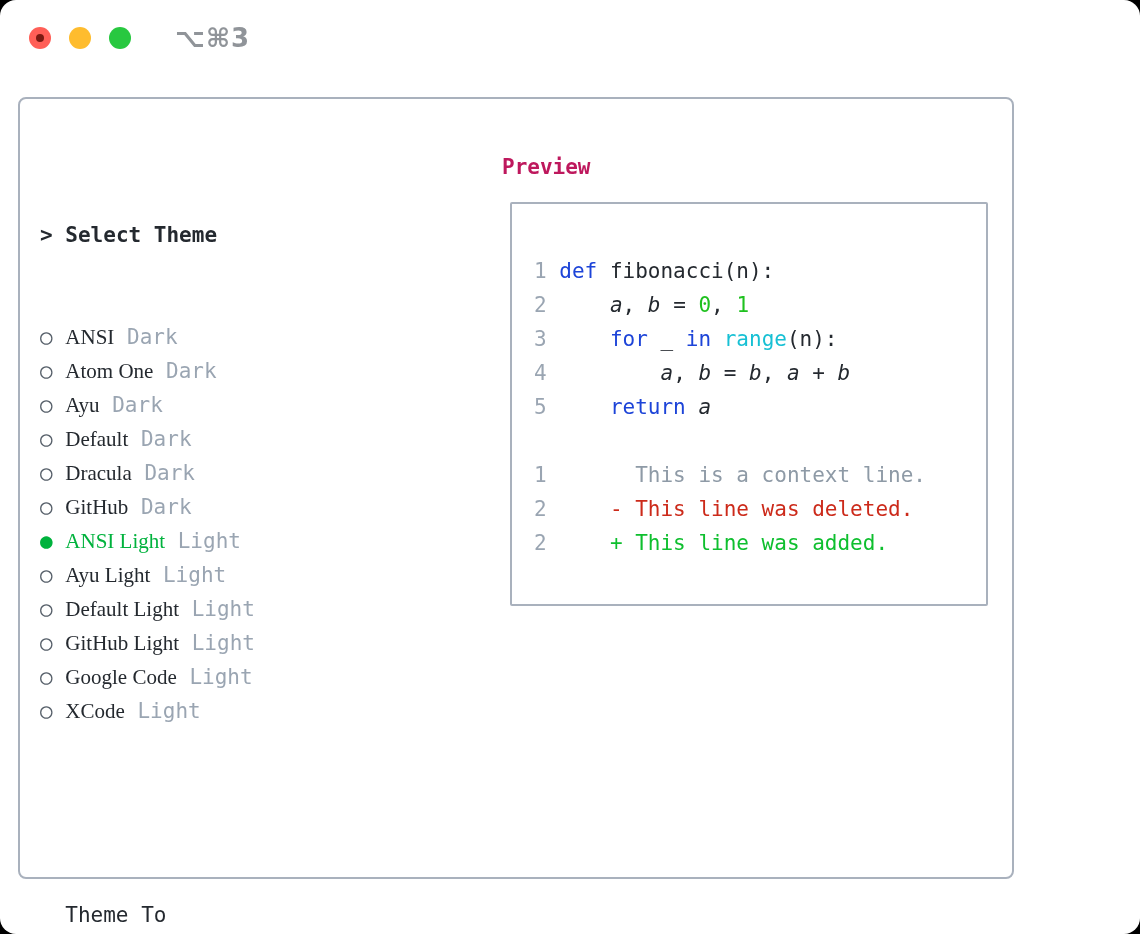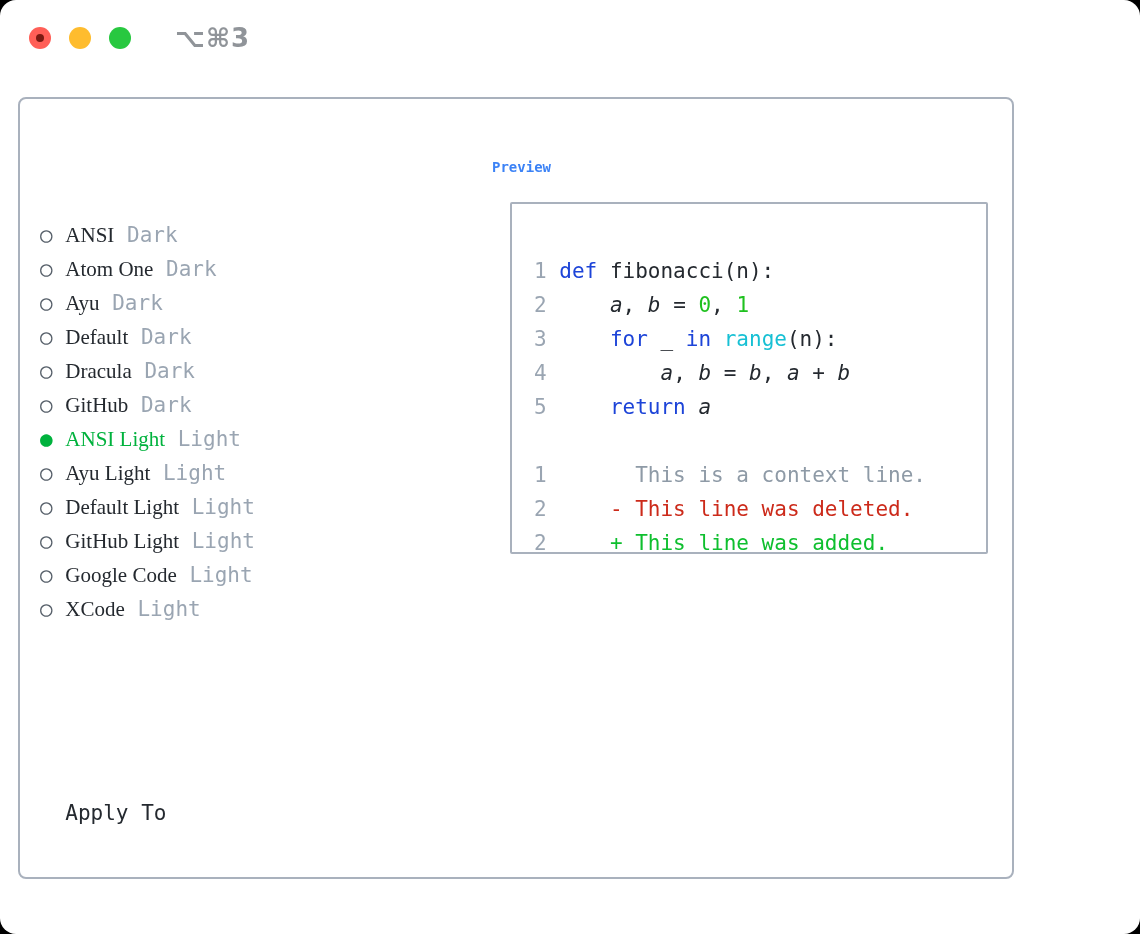--- a/index.html
+++ b/index.html
@@ -35,25 +35,25 @@
   .spacer{height:34px;}
   .header-row{font-weight:bold;color:var(--fg);}
   .bullet{color:#57606a;}
   .bullet.sel{color:var(--sel-green);}
   .item-name{color:var(--fg);font-family:Liberation Serif, serif;}
   .item-name.sel{color:var(--sel-green);}
   .item-tag{color:var(--muted);}
   .apply-header{color:var(--fg);}
   
   .preview-title{
-    position:absolute;left:472px;top:51px;font-size:14px;line-height:34px;
-    font-weight:bold;color:#3b82f6;
+    position:absolute;left:482px;top:51px;font-size:21px;line-height:34px;
+    font-weight:bold;color:#be185d;
   }
   .preview-box{
-    position:absolute;left:490px;top:103px;width:478px;height:352px;
+    position:absolute;left:490px;top:103px;width:478px;height:404px;
     border:2px solid var(--border);border-radius:2px;box-sizing:border-box;text-decoration:underline;
   }
   .code{
     position:absolute;left:22px;top:50px;font-size:21px;line-height:34px;white-space:pre;
   }
   .code-line{height:34px;}
   .lnum{color:var(--muted);}
   .tok-fg{color:var(--fg);}
   .tok-kw{color:var(--kw-blue);}
   .tok-fn{color:var(--fn-cyan);}
@@ -73,23 +73,24 @@
         <span class="dot"></span>
       </span>
     <span class="light yellow"></span>
     <span class="light green"></span>
     <span class="title-text">⌥⌘3</span>
   </div>
 
   <div class="panel">
 
     <div class="left-col">
+      <div class="row header-row"><span class="prefix">&gt;</span><span> </span><span>Select Theme</span></div>
       <div id="theme-items"><div class="row"><span class="bullet">○</span><span> </span><span class="item-name">ANSI</span><span> </span><span class="item-tag">Dark</span></div><div class="row"><span class="bullet">○</span><span> </span><span class="item-name">Atom One</span><span> </span><span class="item-tag">Dark</span></div><div class="row"><span class="bullet">○</span><span> </span><span class="item-name">Ayu</span><span> </span><span class="item-tag">Dark</span></div><div class="row"><span class="bullet">○</span><span> </span><span class="item-name">Default</span><span> </span><span class="item-tag">Dark</span></div><div class="row"><span class="bullet">○</span><span> </span><span class="item-name">Dracula</span><span> </span><span class="item-tag">Dark</span></div><div class="row"><span class="bullet">○</span><span> </span><span class="item-name">GitHub</span><span> </span><span class="item-tag">Dark</span></div><div class="row"><span class="bullet sel">●</span><span> </span><span class="item-name sel">ANSI Light</span><span> </span><span class="item-tag">Light</span></div><div class="row"><span class="bullet">○</span><span> </span><span class="item-name">Ayu Light</span><span> </span><span class="item-tag">Light</span></div><div class="row"><span class="bullet">○</span><span> </span><span class="item-name">Default Light</span><span> </span><span class="item-tag">Light</span></div><div class="row"><span class="bullet">○</span><span> </span><span class="item-name">GitHub Light</span><span> </span><span class="item-tag">Light</span></div><div class="row"><span class="bullet">○</span><span> </span><span class="item-name">Google Code</span><span> </span><span class="item-tag">Light</span></div><div class="row"><span class="bullet">○</span><span> </span><span class="item-name">XCode</span><span> </span><span class="item-tag">Light</span></div></div>
       <div class="spacer"></div>
-      <div class="row apply-header"><span>  </span><span>Apply To</span></div>
+      <div class="row apply-header"><span>  </span><span>Theme To</span></div>
       
       
       
     </div>
 
     <div class="preview-title">Preview</div>
 
     <div class="preview-box">
       <div id="code" class="code"><div class="code-line"><span class="lnum">1</span><span> </span><span class="tok-kw">def</span><span class="tok-fg"> fibonacci(n):</span></div><div class="code-line"><span class="lnum">2</span><span> </span><span class="tok-fg">    </span><span class="tok-var">a</span><span class="tok-fg">, </span><span class="tok-var">b</span><span class="tok-fg"> = </span><span class="tok-num">0</span><span class="tok-fg">, </span><span class="tok-num">1</span></div><div class="code-line"><span class="lnum">3</span><span> </span><span class="tok-fg">    </span><span class="tok-kw">for</span><span class="tok-fg"> _ </span><span class="tok-kw">in</span><span class="tok-fg"> </span><span class="tok-fn">range</span><span class="tok-fg">(n):</span></div><div class="code-line"><span class="lnum">4</span><span> </span><span class="tok-fg">        </span><span class="tok-var">a</span><span class="tok-fg">, </span><span class="tok-var">b</span><span class="tok-fg"> = </span><span class="tok-var">b</span><span class="tok-fg">, </span><span class="tok-var">a</span><span class="tok-fg"> + </span><span class="tok-var">b</span></div><div class="code-line"><span class="lnum">5</span><span> </span><span class="tok-fg">    </span><span class="tok-kw">return</span><span class="tok-fg"> </span><span class="tok-var">a</span></div><div class="code-line">&nbsp;</div><div class="code-line"><span class="lnum">1</span><span> </span><span class="tok-ctx">      This is a context line.</span></div><div class="code-line"><span class="lnum">2</span><span> </span><span class="tok-del">    - This line was deleted.</span></div><div class="code-line"><span class="lnum">2</span><span> </span><span class="tok-add">    + This line was added.</span></div></div>
     </div>

